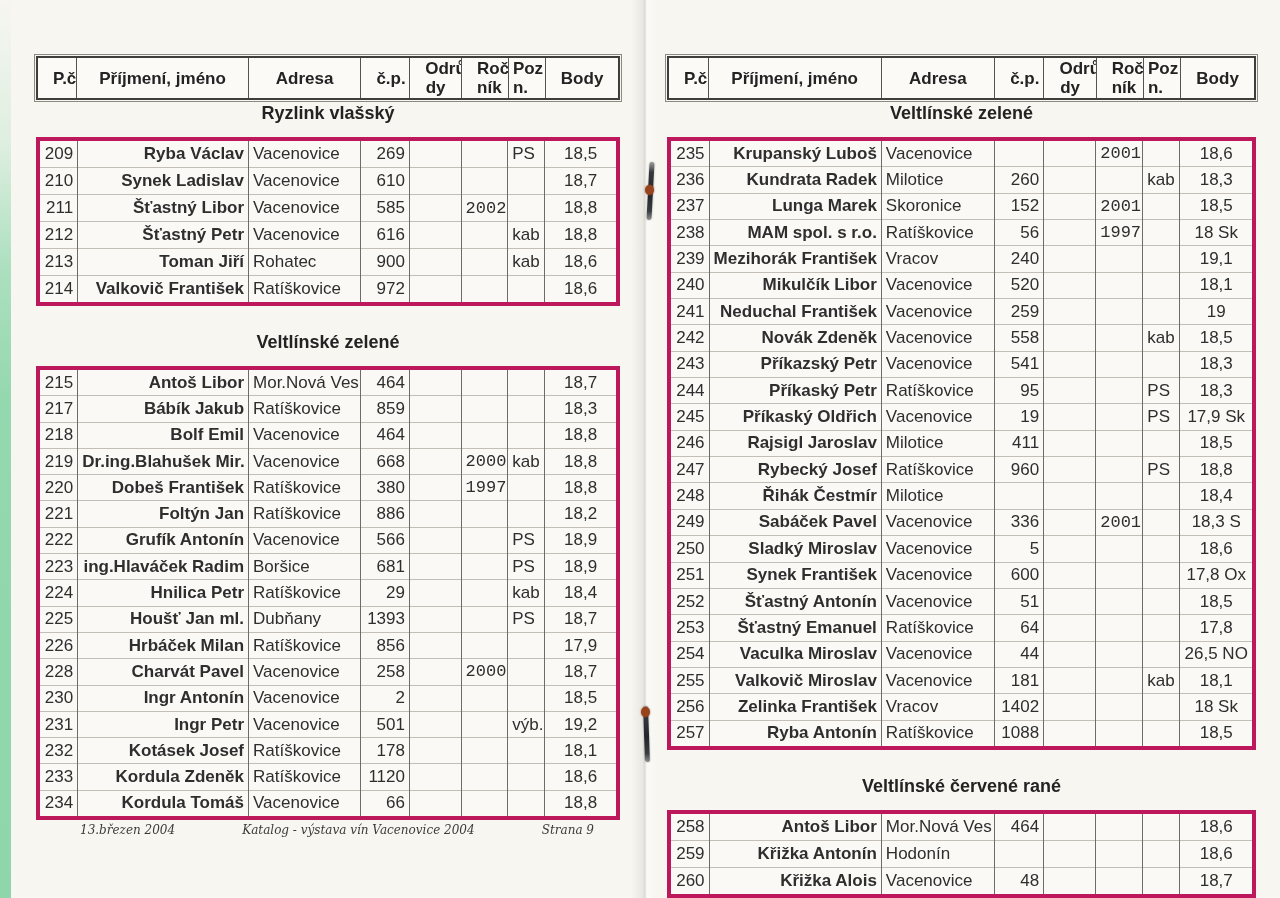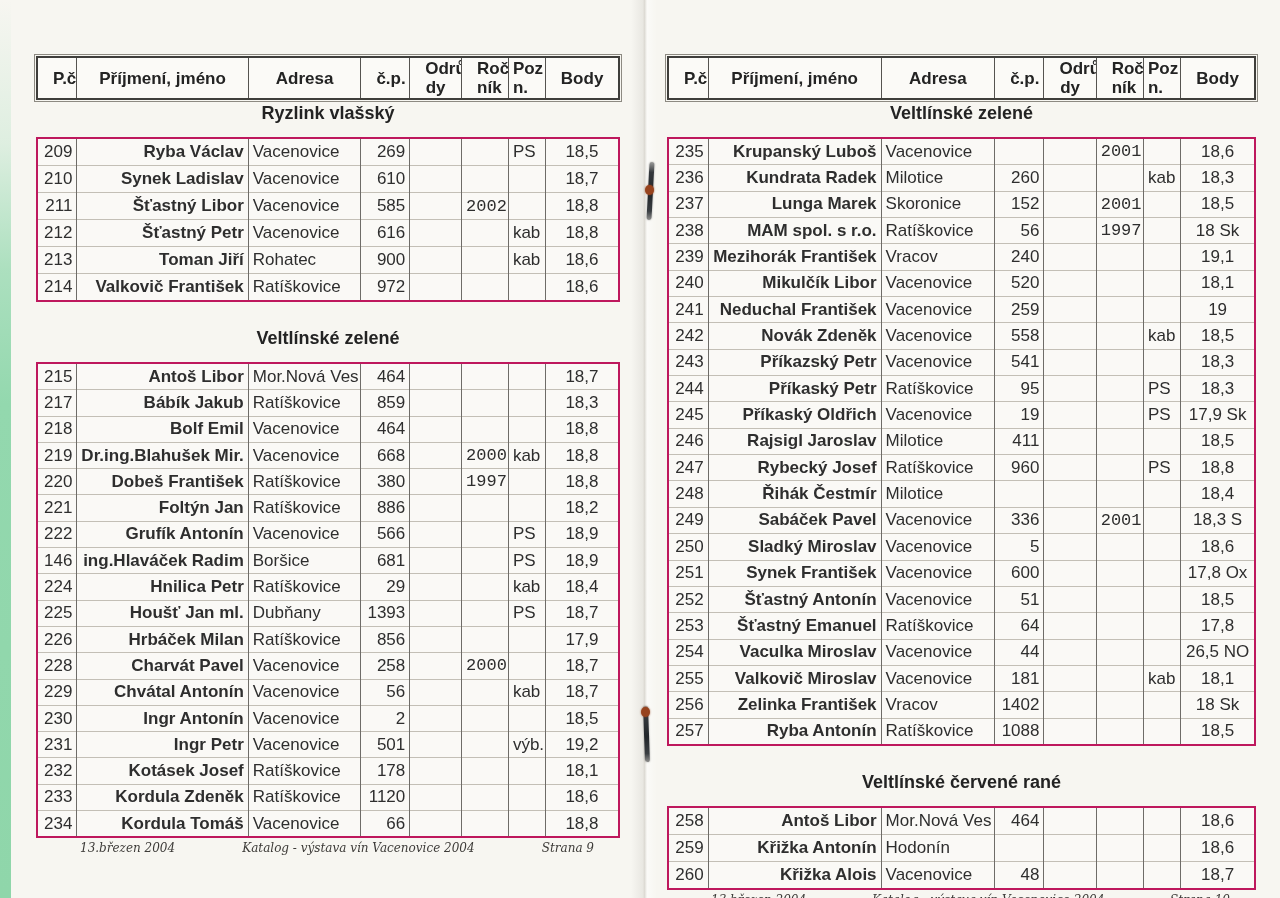--- a/index.html
+++ b/index.html
@@ -59,21 +59,21 @@
   .col-3{width:8.4%}   .col-4{width:8.9%}   .col-5{width:8.05%}
   .col-6{width:6.35%}  .col-7{width:12.65%}
 
   .section-title{
     height:36px;line-height:25px;margin-top:1px;
     text-align:center;font-size:18px;font-weight:bold;color:#232323;
     white-space:nowrap;
   }
   .section-gap{margin-top:24px;}
 
-  .data-table{border:2px solid #be185d;background:rgba(255,255,255,0.4);}
+  .data-table{border:4px solid #be185d;background:rgba(255,255,255,0.4);}
   .data-table td{
     height:26px;padding:0 4px;
     font-size:17px;color:#2e2e2e;
     border-left:1px solid #6e6c68;
     border-top:1px solid #c3bfb6;
     white-space:nowrap;overflow:hidden;
   }
   .data-table tr:first-child td{border-top:none;}
   .data-table td:first-child{border-left:none;}
   .data-table.rh-dense1 td{height:25.3px;}
@@ -308,21 +308,21 @@
             <td class="c-pc">222</td>
             <td class="c-name">Grufík Antonín</td>
             <td class="c-addr">Vacenovice</td>
             <td class="c-cp">566</td>
             <td class="c-var"></td>
             <td class="c-year"></td>
             <td class="c-note">PS</td>
             <td class="c-body">18,9</td>
           </tr>
           <tr>
-            <td class="c-pc">146</td>
+            <td class="c-pc">223</td>
             <td class="c-name">ing.Hlaváček Radim</td>
             <td class="c-addr">Boršice</td>
             <td class="c-cp">681</td>
             <td class="c-var"></td>
             <td class="c-year"></td>
             <td class="c-note">PS</td>
             <td class="c-body">18,9</td>
           </tr>
           <tr>
             <td class="c-pc">224</td>
@@ -355,30 +355,20 @@
             <td class="c-body">17,9</td>
           </tr>
           <tr>
             <td class="c-pc">228</td>
             <td class="c-name">Charvát Pavel</td>
             <td class="c-addr">Vacenovice</td>
             <td class="c-cp">258</td>
             <td class="c-var"></td>
             <td class="c-year">2000</td>
             <td class="c-note"></td>
-            <td class="c-body">18,7</td>
-          </tr>
-          <tr>
-            <td class="c-pc">229</td>
-            <td class="c-name">Chvátal Antonín</td>
-            <td class="c-addr">Vacenovice</td>
-            <td class="c-cp">56</td>
-            <td class="c-var"></td>
-            <td class="c-year"></td>
-            <td class="c-note">kab</td>
             <td class="c-body">18,7</td>
           </tr>
           <tr>
             <td class="c-pc">230</td>
             <td class="c-name">Ingr Antonín</td>
             <td class="c-addr">Vacenovice</td>
             <td class="c-cp">2</td>
             <td class="c-var"></td>
             <td class="c-year"></td>
             <td class="c-note"></td>

